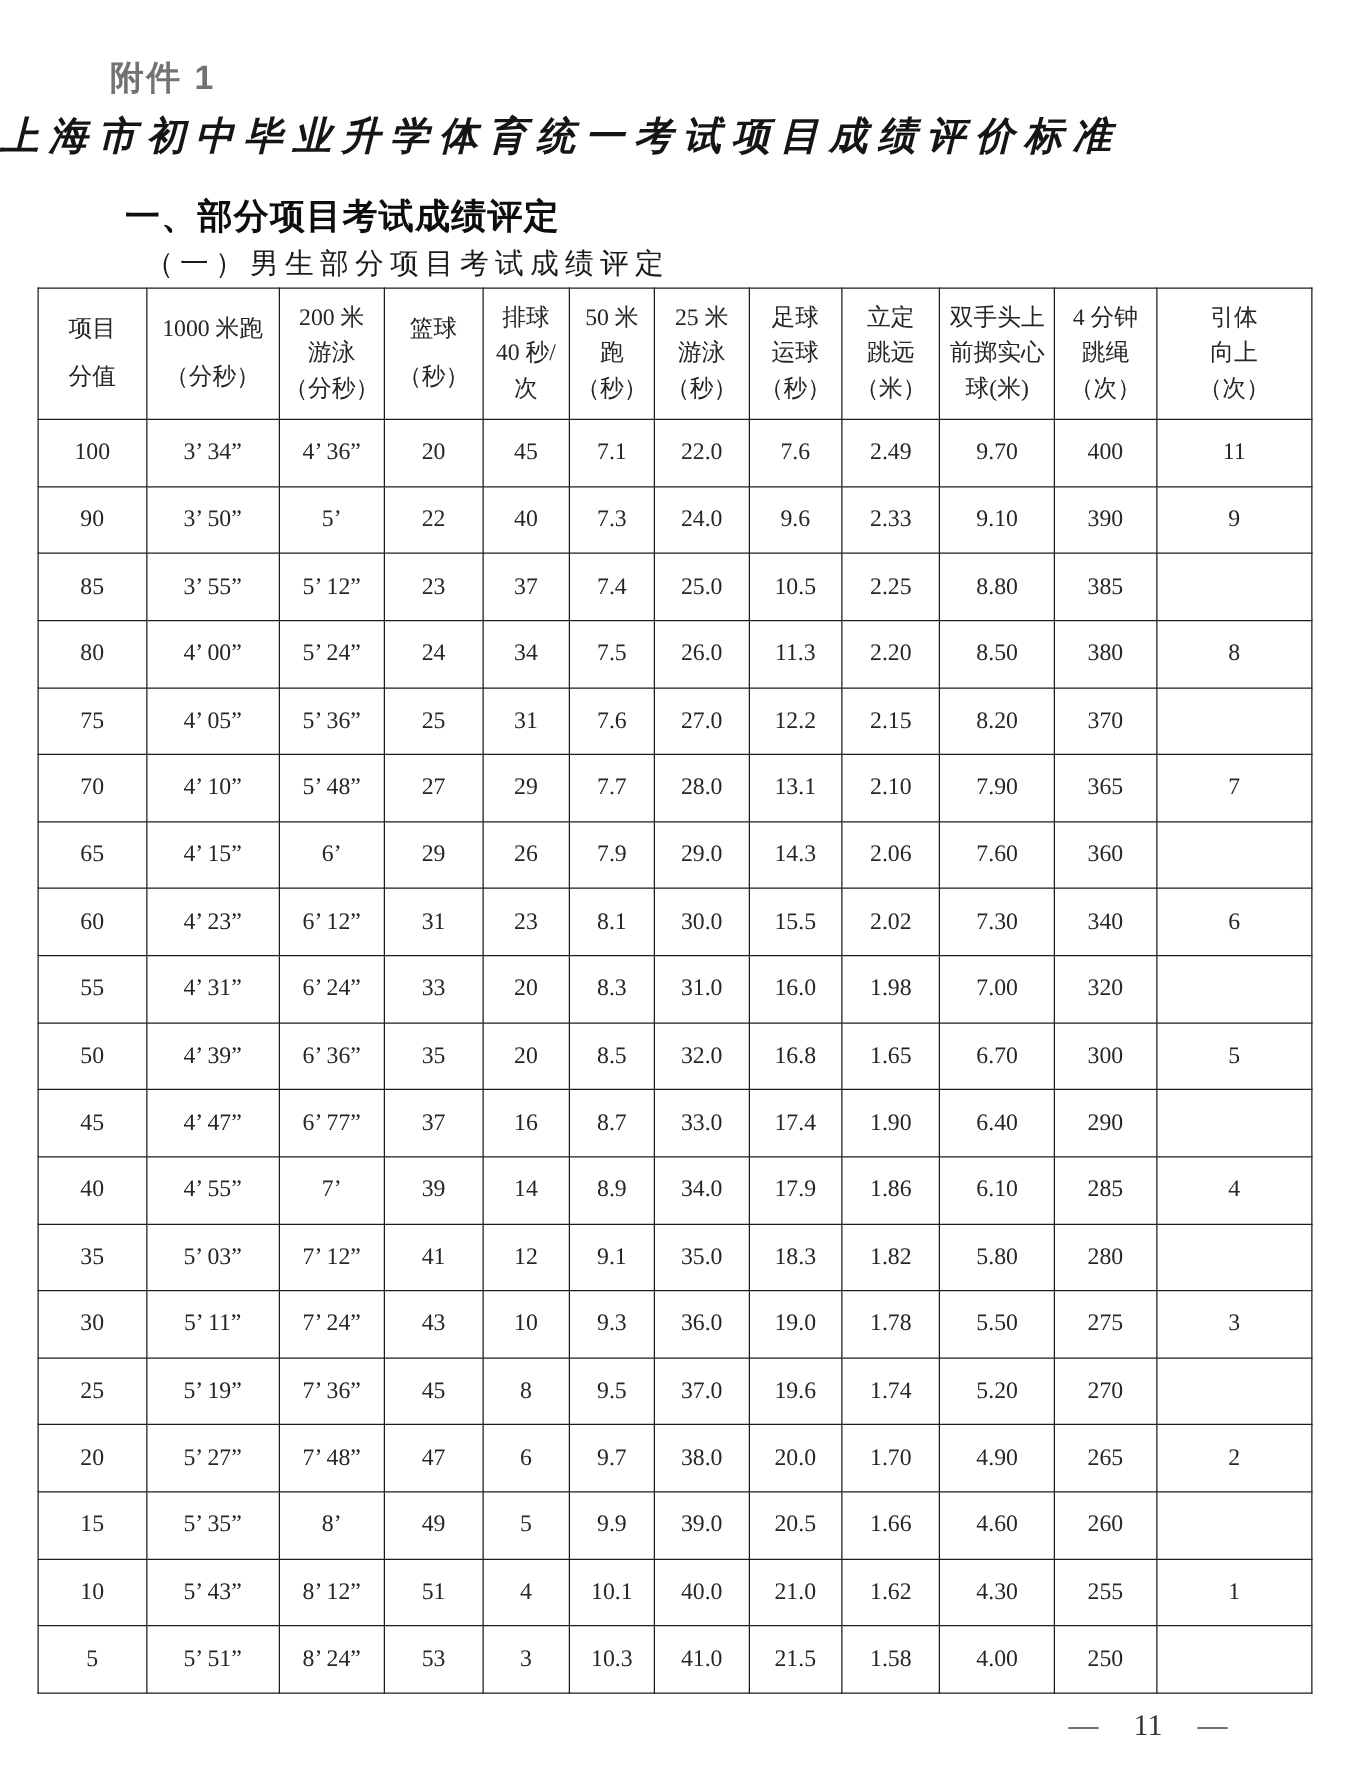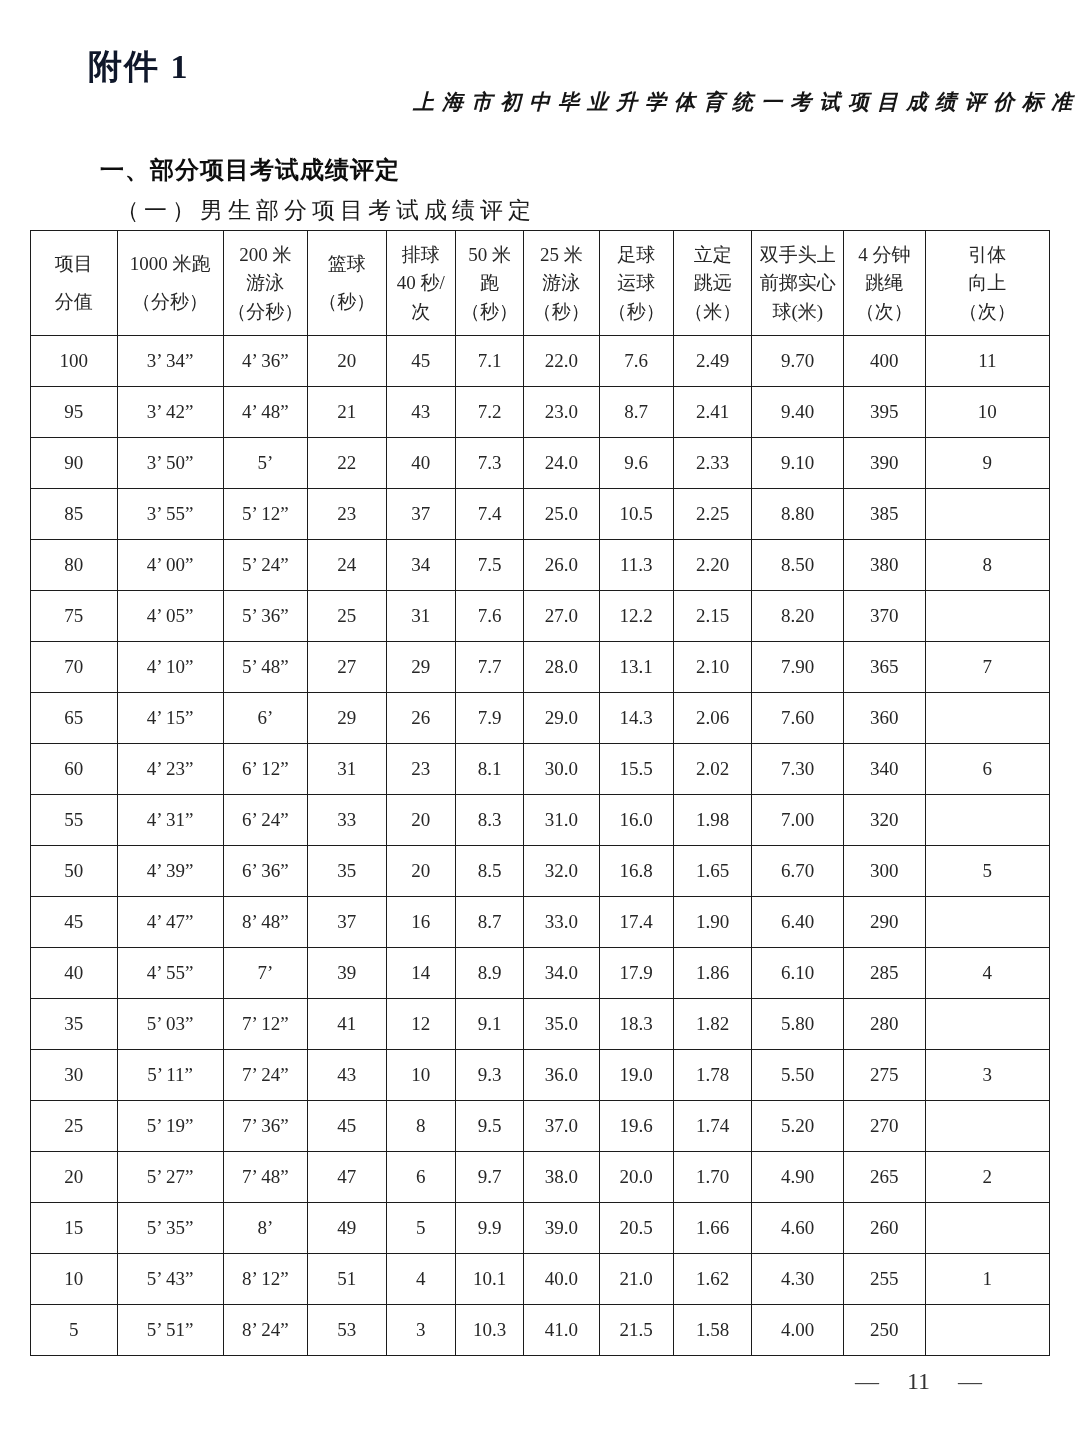--- a/index.html
+++ b/index.html
@@ -6,36 +6,36 @@
   html, body { background: #ffffff; }
   body {
     width: 1080px; height: 1433px;
     position: relative;
     font-family: "Liberation Serif", "DejaVu Serif", serif;
     color: #1f1f1f;
     overflow: hidden;
   }
   .attachment {
     position: absolute; left: 88px; top: 44px;
-    font-family: Liberation Serif, serif;
-    font-weight: bold; font-size: 34px; color: #0f172a;
+    font-family: Liberation Sans, sans-serif;
+    font-weight: bold; font-size: 27px; color: #737373;
     letter-spacing: 2px;
   }
   .doc-title {
     position: absolute; left: 0; right: 0; top: 88px;
-    text-align: right;
+    text-align: left;
     font-family: "Liberation Serif", "DejaVu Serif", serif;
     font-style: italic; font-weight: bold;
-    font-size: 21px; letter-spacing: 8px; color: #151515;
+    font-size: 31px; letter-spacing: 8px; color: #151515;
     white-space: nowrap;
   }
   .section-heading {
     position: absolute; left: 100px; top: 154px;
     font-family: Liberation Mono, monospace;
-    font-weight: bold; font-size: 24px; color: #0d0d0d;
+    font-weight: bold; font-size: 28px; color: #0d0d0d;
     letter-spacing: 1px;
   }
   .subsection-heading {
     position: absolute; left: 116px; top: 195px;
     font-family: Liberation Sans, sans-serif;
     font-size: 23px; color: #1a1a1a;
     letter-spacing: 5px;
   }
   table.score-table {
     position: absolute; left: 30px; top: 230px;
@@ -190,34 +190,20 @@
         <td>45</td>
         <td>7.1</td>
         <td>22.0</td>
         <td>7.6</td>
         <td>2.49</td>
         <td>9.70</td>
         <td>400</td>
         <td>11</td>
       </tr>
       <tr>
-        <td>95</td>
-        <td>3’ 42”</td>
-        <td>4’ 48”</td>
-        <td>21</td>
-        <td>43</td>
-        <td>7.2</td>
-        <td>23.0</td>
-        <td>8.7</td>
-        <td>2.41</td>
-        <td>9.40</td>
-        <td>395</td>
-        <td>10</td>
-      </tr>
-      <tr>
         <td>90</td>
         <td>3’ 50”</td>
         <td>5’</td>
         <td>22</td>
         <td>40</td>
         <td>7.3</td>
         <td>24.0</td>
         <td>9.6</td>
         <td>2.33</td>
         <td>9.10</td>
@@ -332,21 +318,21 @@
         <td>32.0</td>
         <td>16.8</td>
         <td>1.65</td>
         <td>6.70</td>
         <td>300</td>
         <td>5</td>
       </tr>
       <tr>
         <td>45</td>
         <td>4’ 47”</td>
-        <td>8’ 48”</td>
+        <td>6’ 77”</td>
         <td>37</td>
         <td>16</td>
         <td>8.7</td>
         <td>33.0</td>
         <td>17.4</td>
         <td>1.90</td>
         <td>6.40</td>
         <td>290</td>
         <td></td>
       </tr>

